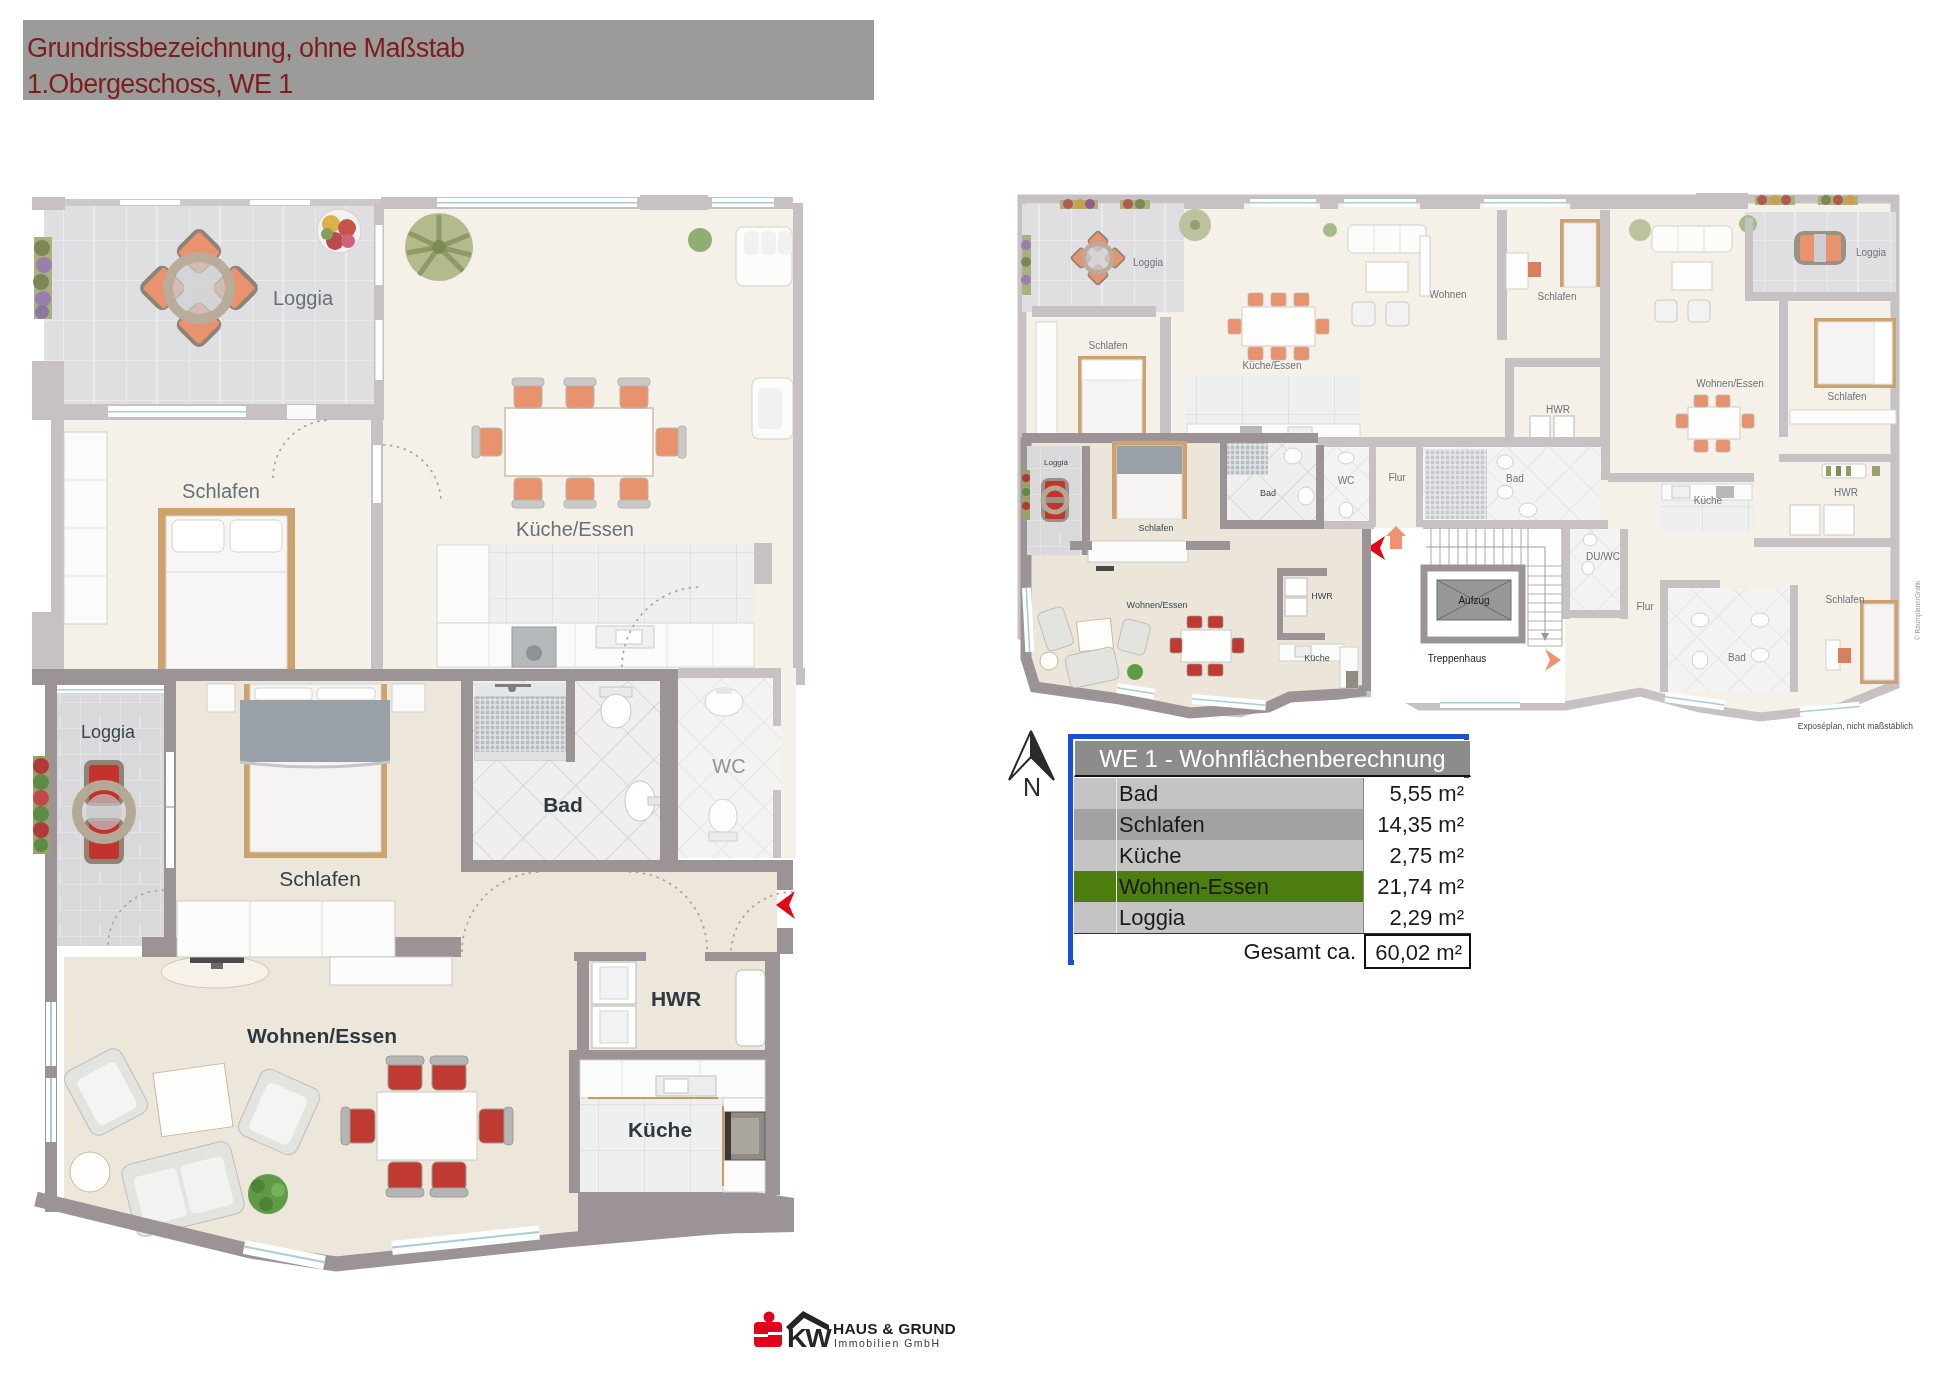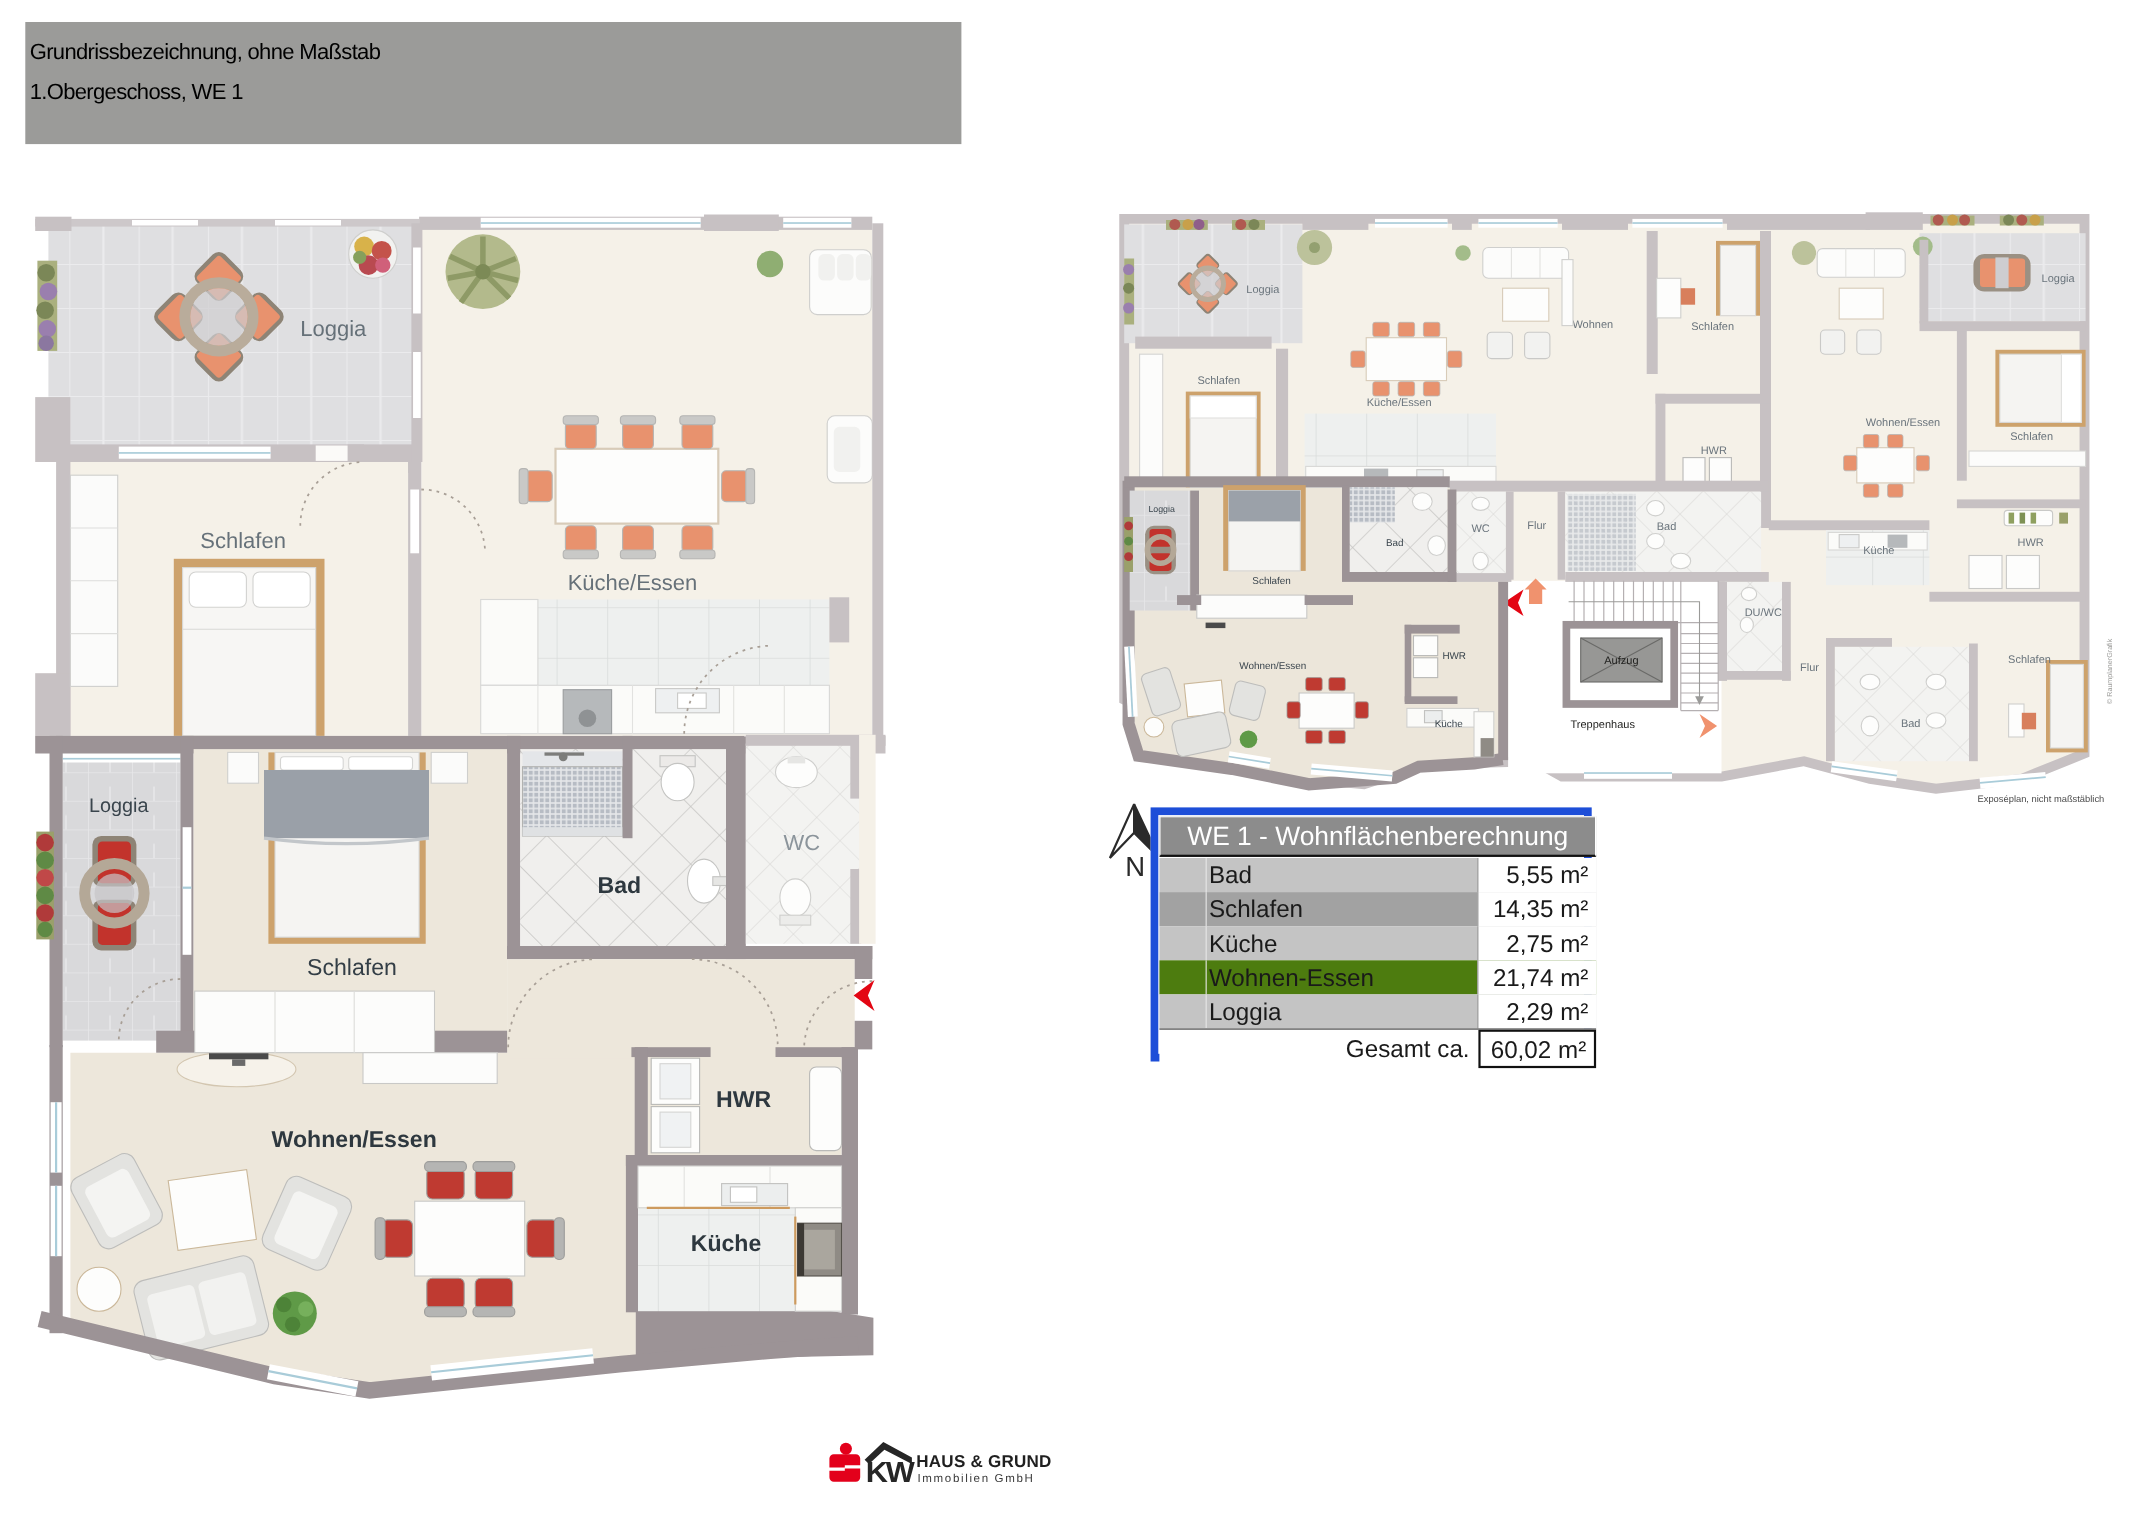--- a/index.html
+++ b/index.html
@@ -1,19 +1,19 @@
 <!DOCTYPE html>
 <html><head>
 <meta charset="utf-8">
 <style>
 html,body{margin:0;padding:0;background:#ffffff;}
 #page{position:relative;width:1947px;height:1377px;background:#fff;overflow:hidden;font-family:"Liberation Sans",sans-serif;}
-#hdr{position:absolute;left:23px;top:20px;width:851px;height:111px;background:#9b9b99;color:#000000;font-size:20px;line-height:36px;letter-spacing:-0.6px;padding:10px 0 0 4px;box-sizing:border-box;}
+#hdr{position:absolute;left:23px;top:20px;width:851px;height:80px;background:#9b9b99;color:#7f1d1d;font-size:27px;line-height:36px;letter-spacing:-0.6px;padding:10px 0 0 4px;box-sizing:border-box;}
 #plansvg{position:absolute;left:0;top:0;}
-#tbl{position:absolute;left:1046px;top:734px;width:401px;height:231px;background:#fff;border:7px solid #1d4ed8;box-sizing:border-box;font-size:22px;color:#1a1a1a;}
+#tbl{position:absolute;left:1068px;top:734px;width:401px;height:231px;background:#fff;border:5px solid #1d4ed8;box-sizing:border-box;font-size:22px;color:#1a1a1a;}
 .trow{position:absolute;left:1px;width:397px;height:31px;}
 .tlab{position:absolute;left:45px;top:3px;}
 .tsep{position:absolute;left:42px;top:0;width:1px;height:100%;background:#e8e8e8;}
 .tval{position:absolute;right:0;top:0;width:107px;height:100%;background:#fff;border-left:1px solid #8a8a8a;}
 .tvin{position:absolute;right:7px;top:3px;}
 </style>
 </head>
 <body>
 <div id="page">
 

